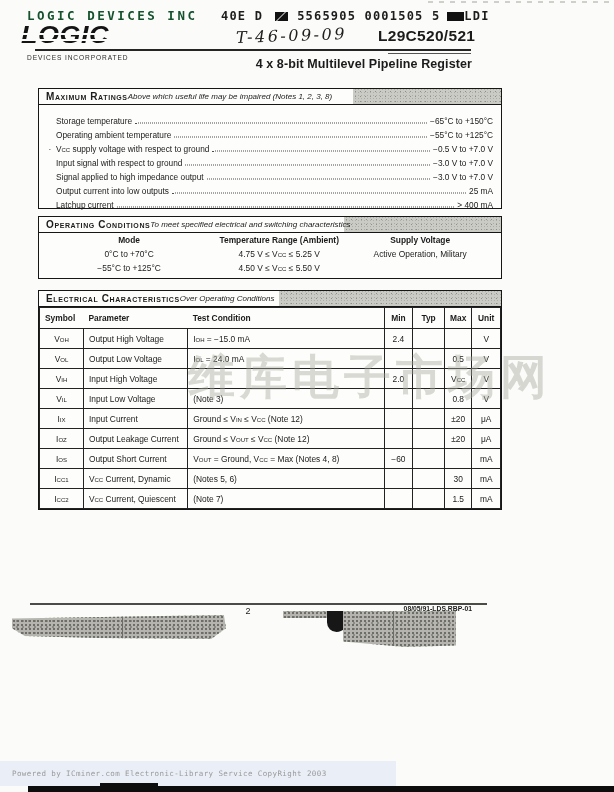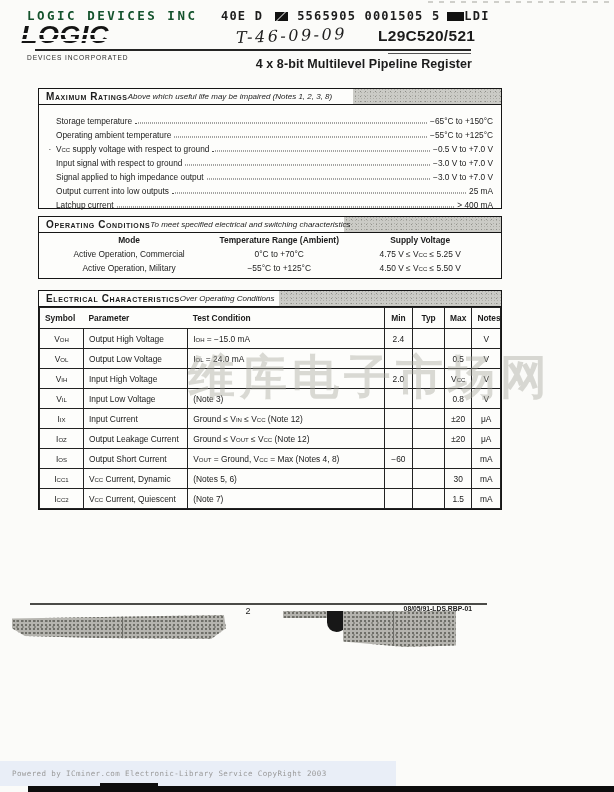--- a/index.html
+++ b/index.html
@@ -257,21 +257,20 @@
   <div id="box-oper" class="box">
     <div class="bar">
       <span class="bar-title">Operating Conditions</span>
       <span class="bar-sub">To meet specified electrical and switching characteristics</span>
       <span class="spk speckle"></span>
     </div>
     <div id="opgrid">
       <div class="oph">Mode</div>
       <div class="oph">Temperature Range (Ambient)</div>
       <div class="oph">Supply Voltage</div>
-      <div>Active Operation, Commercial</div>
       <div>0°C to +70°C</div>
       <div>4.75 V ≤ V<span class="sub">CC</span> ≤ 5.25 V</div>
       <div>Active Operation, Military</div>
       <div>−55°C to +125°C</div>
       <div>4.50 V ≤ V<span class="sub">CC</span> ≤ 5.50 V</div>
     </div>
   </div>
 
   <div id="box-elec" class="box">
     <div class="bar">
@@ -290,21 +289,21 @@
           <col style="width:26px">
       </colgroup>
       <thead>
         <tr>
           <th>Symbol</th>
           <th class="h-merge">Parameter</th>
           <th class="h-merge">Test Condition</th>
           <th style="text-align:center;">Min</th>
           <th style="text-align:center;">Typ</th>
           <th style="text-align:center;">Max</th>
-          <th style="text-align:center;">Notes</th>
+          <th style="text-align:center;">Unit</th>
         </tr>
       </thead>
       <tbody>
         <tr>
           <td class="sym">V<span class="sub">OH</span></td>
           <td>Output High Voltage</td>
           <td>I<span class="sub">OH</span> = −15.0 mA</td>
           <td class="c">2.4</td>
           <td class="c"></td>
           <td class="c"></td>

